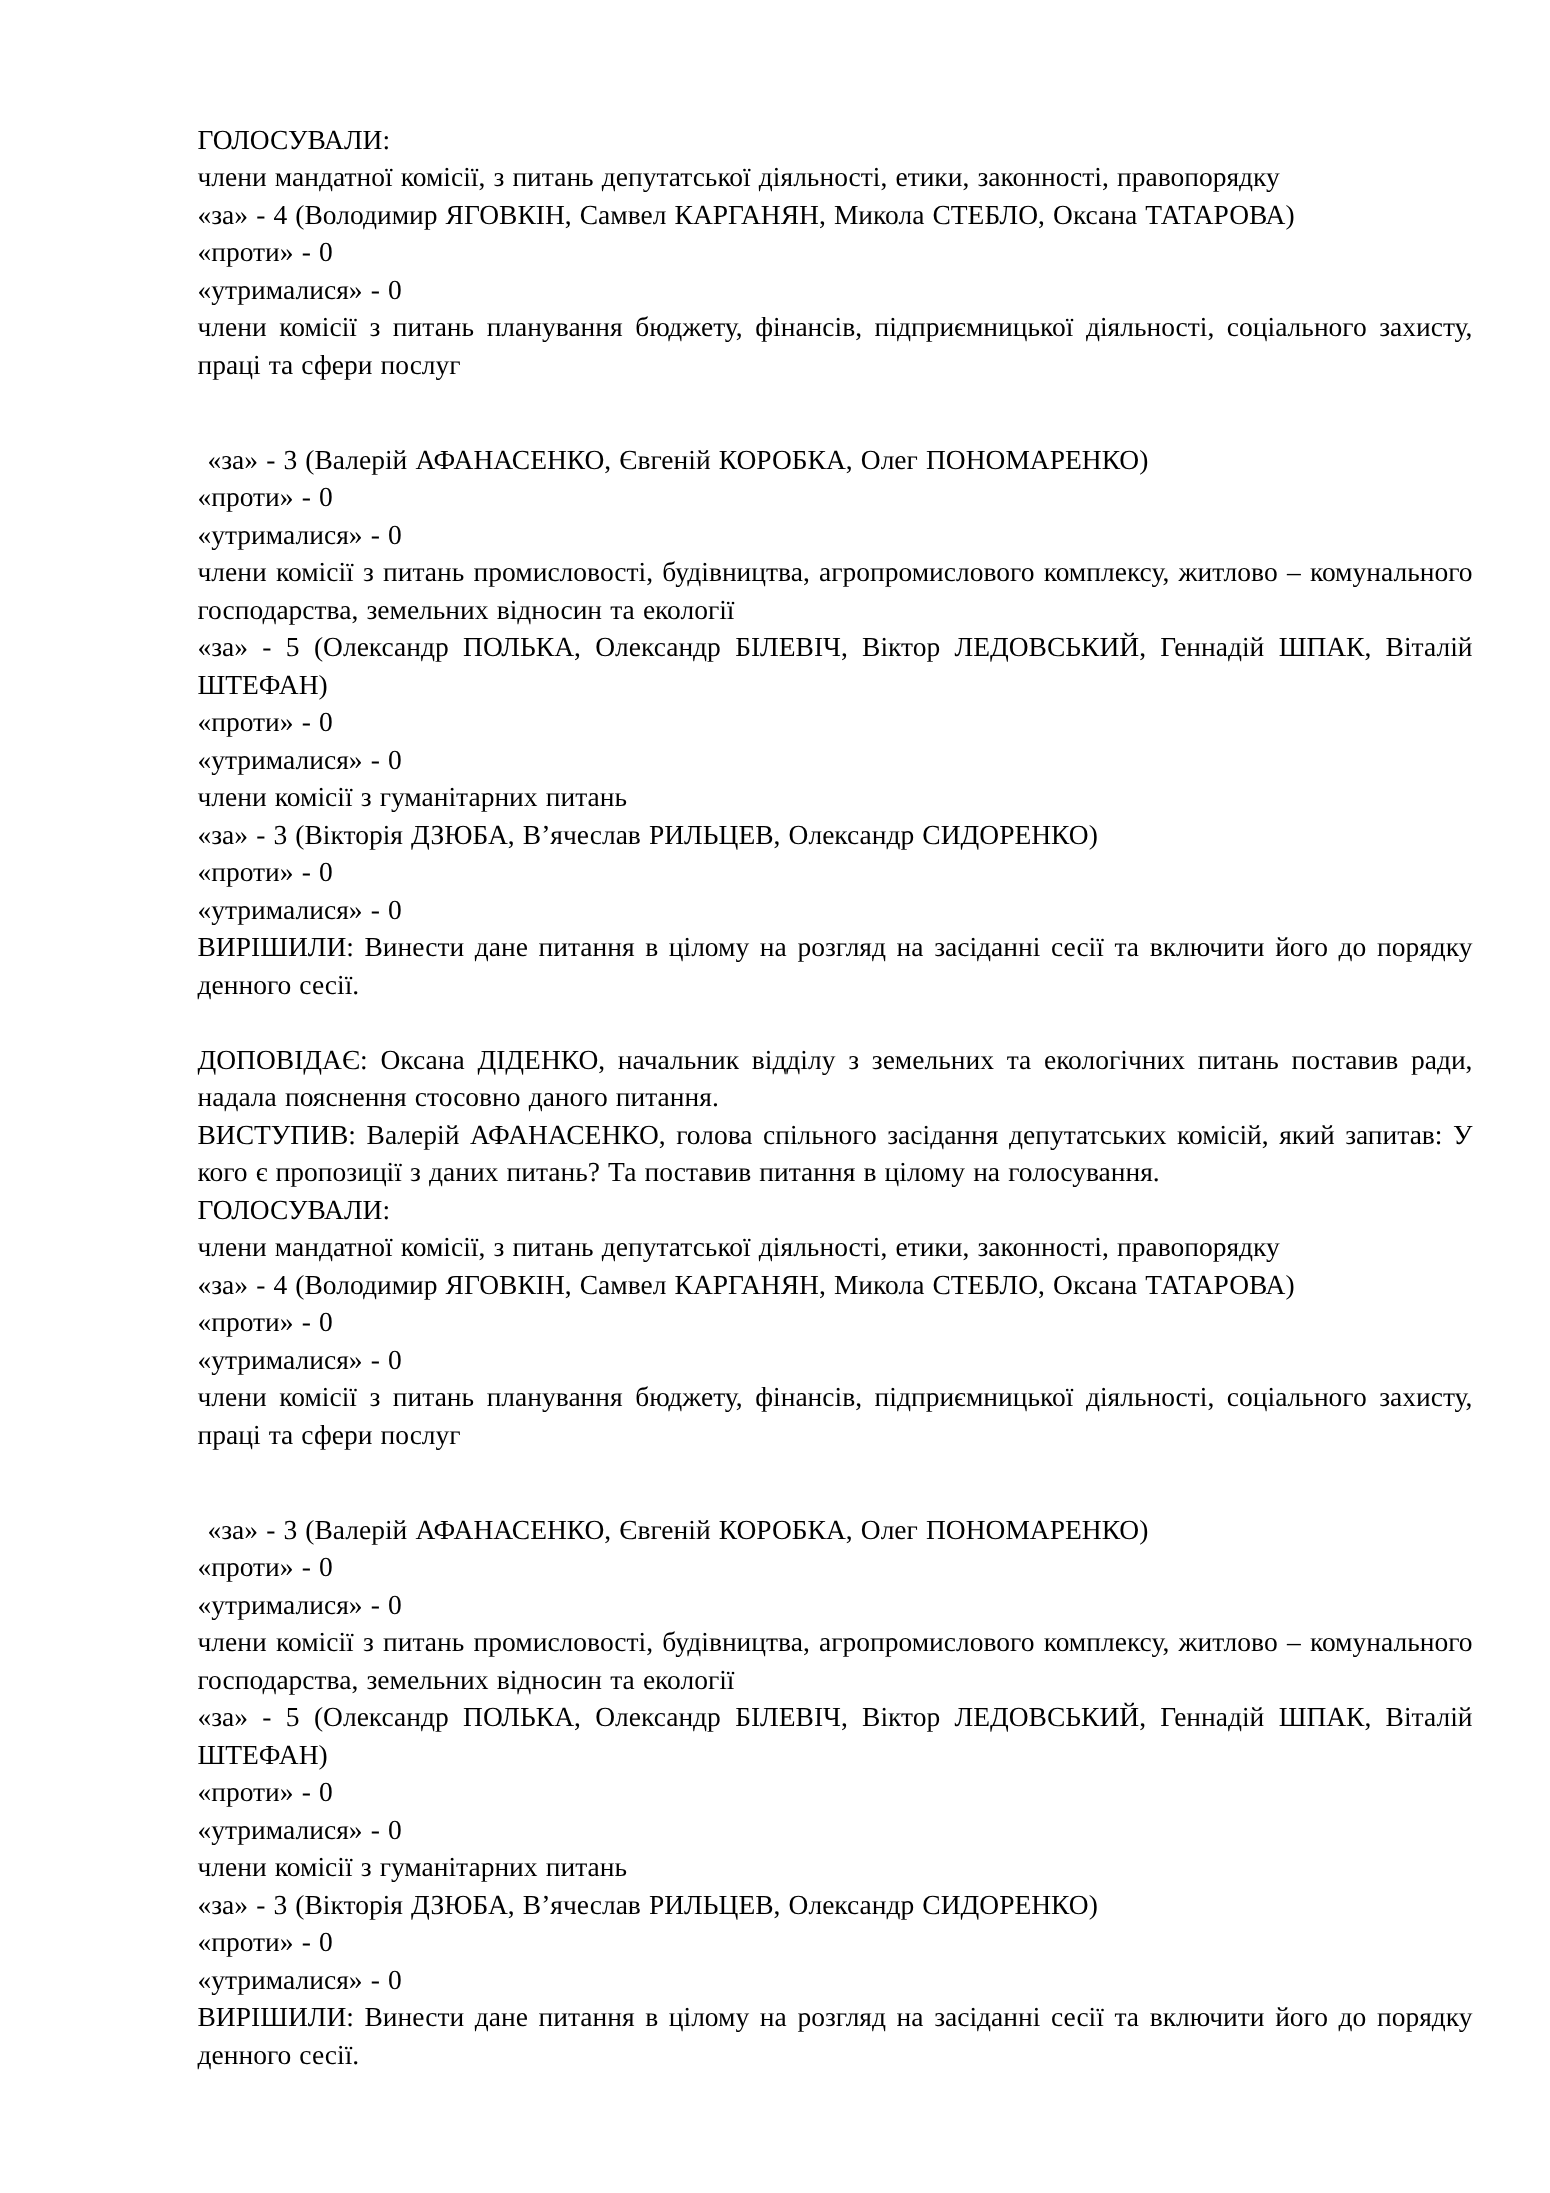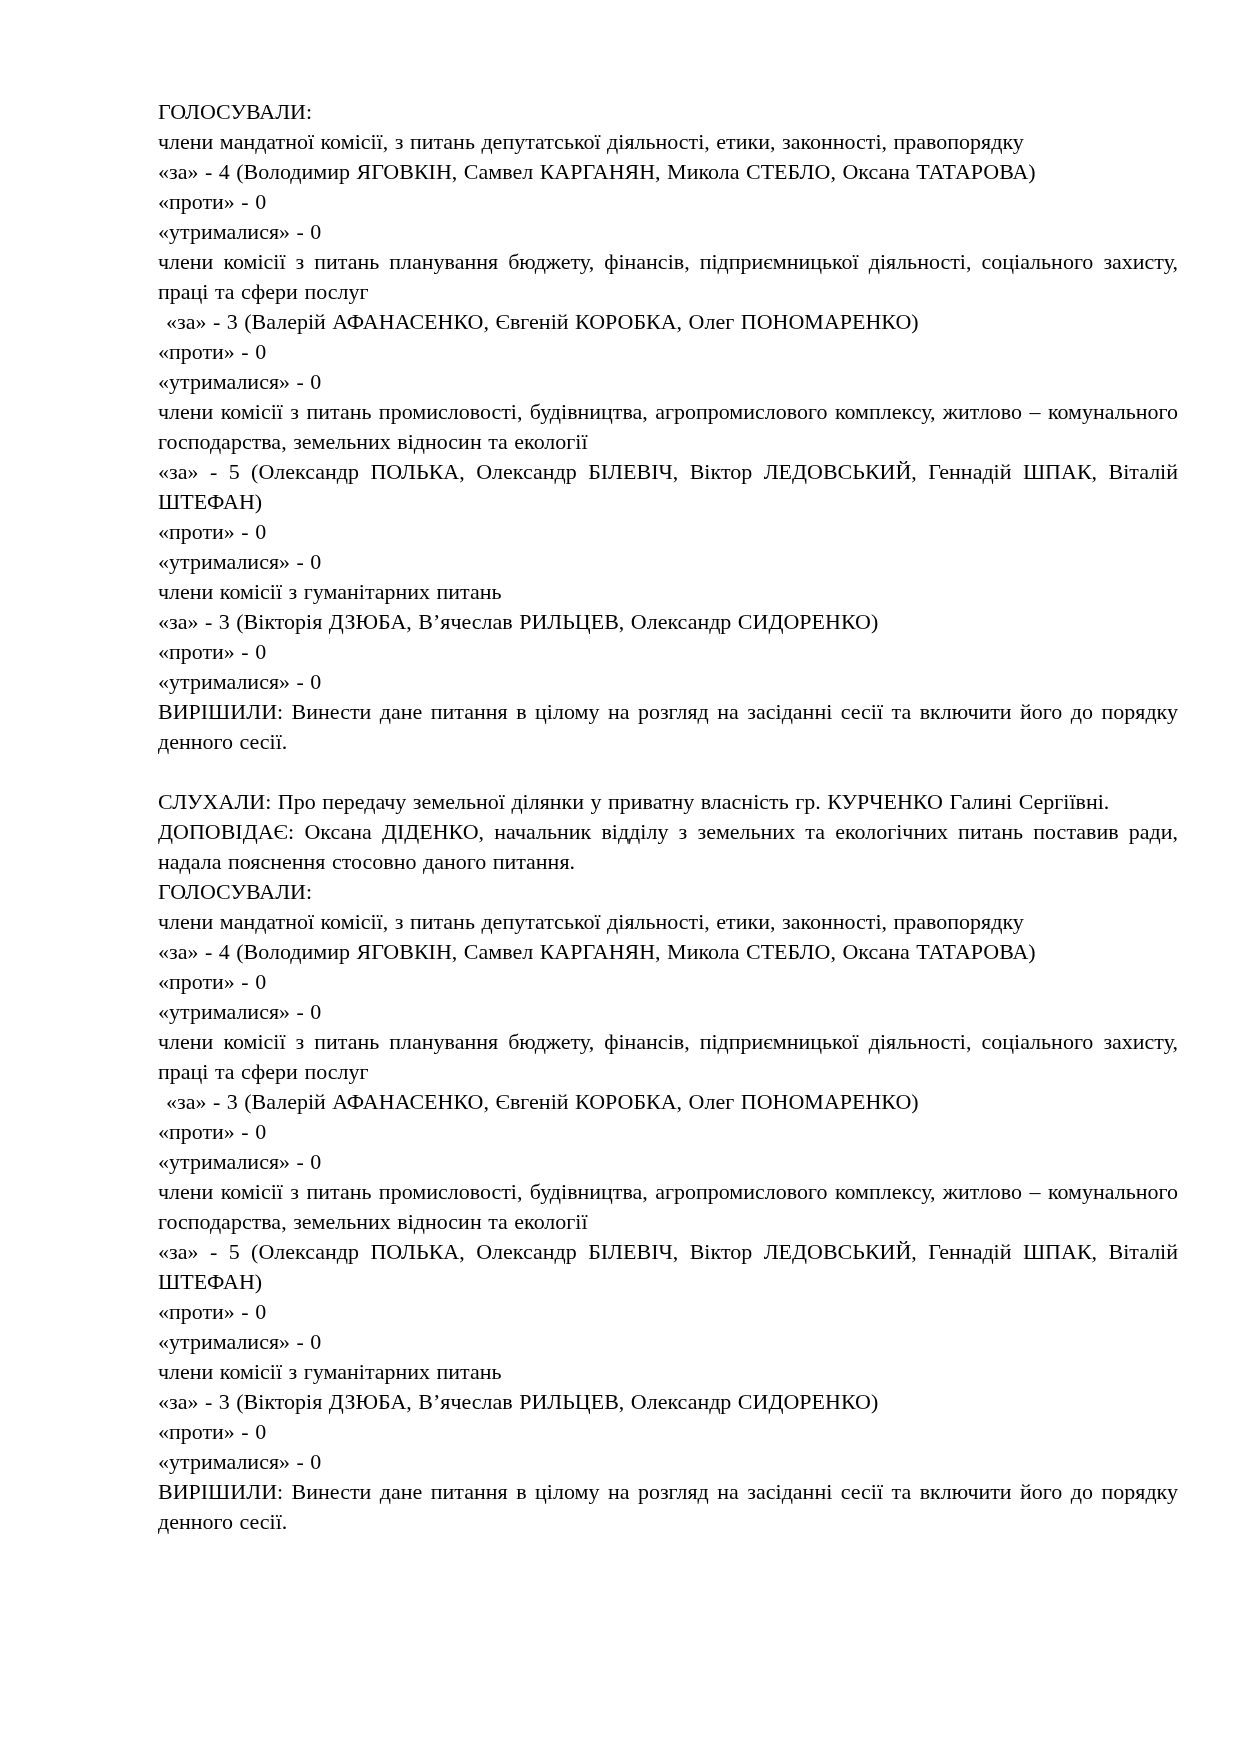--- a/index.html
+++ b/index.html
@@ -23,20 +23,21 @@
   }
   .para {
     margin: 0;
     padding: 0;
     text-align: justify;
     min-height: 30px;
     word-spacing: 1px;
   }
   .para.indent {
     padding-left: 8px;
+    margin-top: 46px;
   }
   .para.blank {
     text-align: left;
   }
 </style>
 </head>
 <body>
 
 <div class="page">
   <div class="content">
@@ -52,22 +53,22 @@
       <p class="para">члени комісії з питань промисловості, будівництва, агропромислового комплексу, житлово – комунального господарства, земельних відносин та екології</p>
       <p class="para">«за» - 5 (Олександр ПОЛЬКА, Олександр БІЛЕВІЧ, Віктор ЛЕДОВСЬКИЙ, Геннадій ШПАК, Віталій ШТЕФАН)</p>
       <p class="para">«проти» - 0</p>
       <p class="para">«утрималися» - 0</p>
       <p class="para">члени комісії з гуманітарних питань</p>
       <p class="para">«за» - 3 (Вікторія ДЗЮБА, В’ячеслав РИЛЬЦЕВ, Олександр СИДОРЕНКО)</p>
       <p class="para">«проти» - 0</p>
       <p class="para">«утрималися» - 0</p>
       <p class="para">ВИРІШИЛИ: Винести дане питання в цілому на розгляд на засіданні сесії та включити його до порядку денного сесії.</p>
       <p class="para blank"></p>
-      <p class="para">СЛУХАЛИ: Про передачу земельної ділянки у приватну власність гр. КУРЧЕНКО Галині Сергіївні.</p>
       <p class="para">ДОПОВІДАЄ: Оксана ДІДЕНКО, начальник відділу з земельних та екологічних питань поставив ради, надала пояснення стосовно даного питання.</p>
+      <p class="para">ВИСТУПИВ: Валерій АФАНАСЕНКО, голова спільного засідання депутатських комісій, який запитав: У кого є пропозиції з даних питань? Та поставив питання в цілому на голосування.</p>
       <p class="para">ГОЛОСУВАЛИ:</p>
       <p class="para">члени мандатної комісії, з питань депутатської діяльності, етики, законності, правопорядку</p>
       <p class="para">«за» - 4 (Володимир ЯГОВКІН, Самвел КАРГАНЯН, Микола СТЕБЛО, Оксана ТАТАРОВА)</p>
       <p class="para">«проти» - 0</p>
       <p class="para">«утрималися» - 0</p>
       <p class="para">члени комісії з питань планування бюджету, фінансів, підприємницької діяльності, соціального захисту, праці та сфери послуг</p>
       <p class="para indent">«за» - 3 (Валерій АФАНАСЕНКО, Євгеній КОРОБКА, Олег ПОНОМАРЕНКО)</p>
       <p class="para">«проти» - 0</p>
       <p class="para">«утрималися» - 0</p>
       <p class="para">члени комісії з питань промисловості, будівництва, агропромислового комплексу, житлово – комунального господарства, земельних відносин та екології</p>

